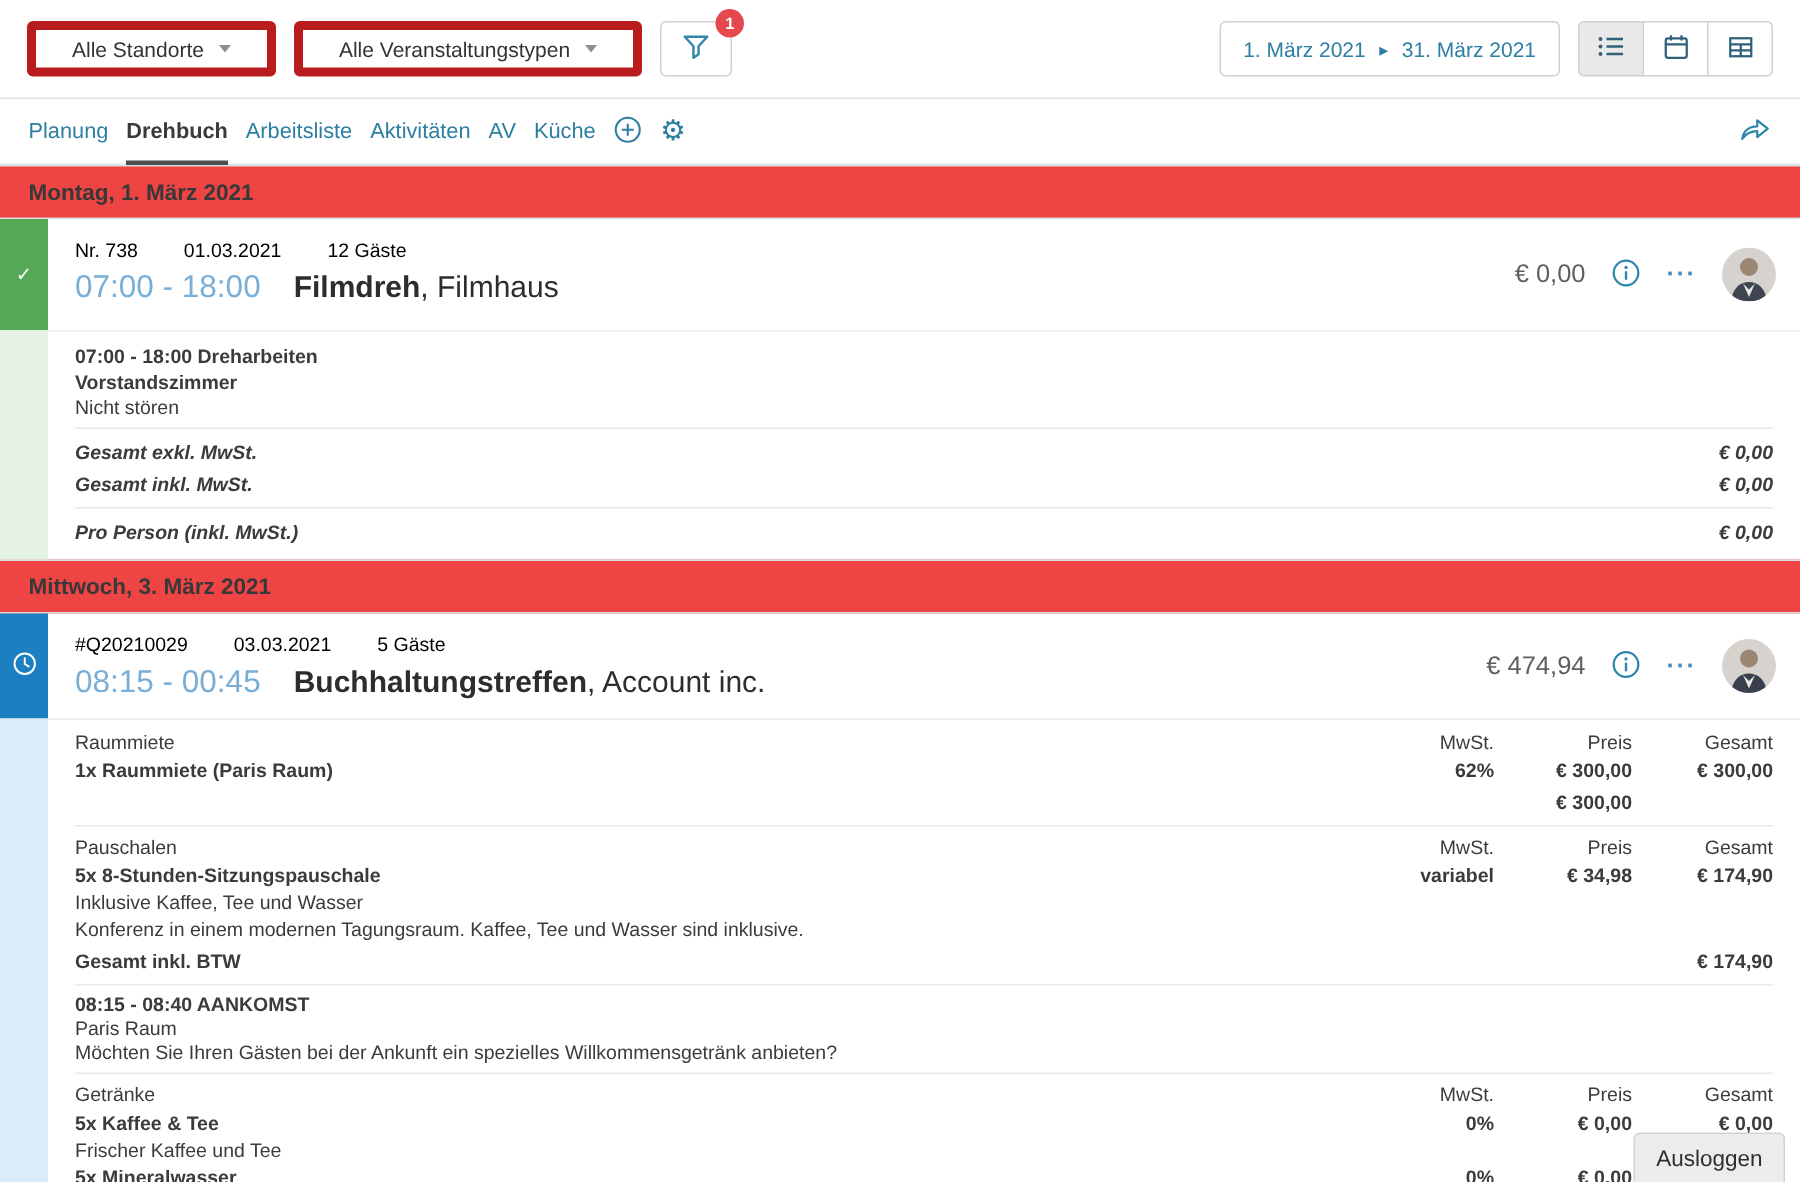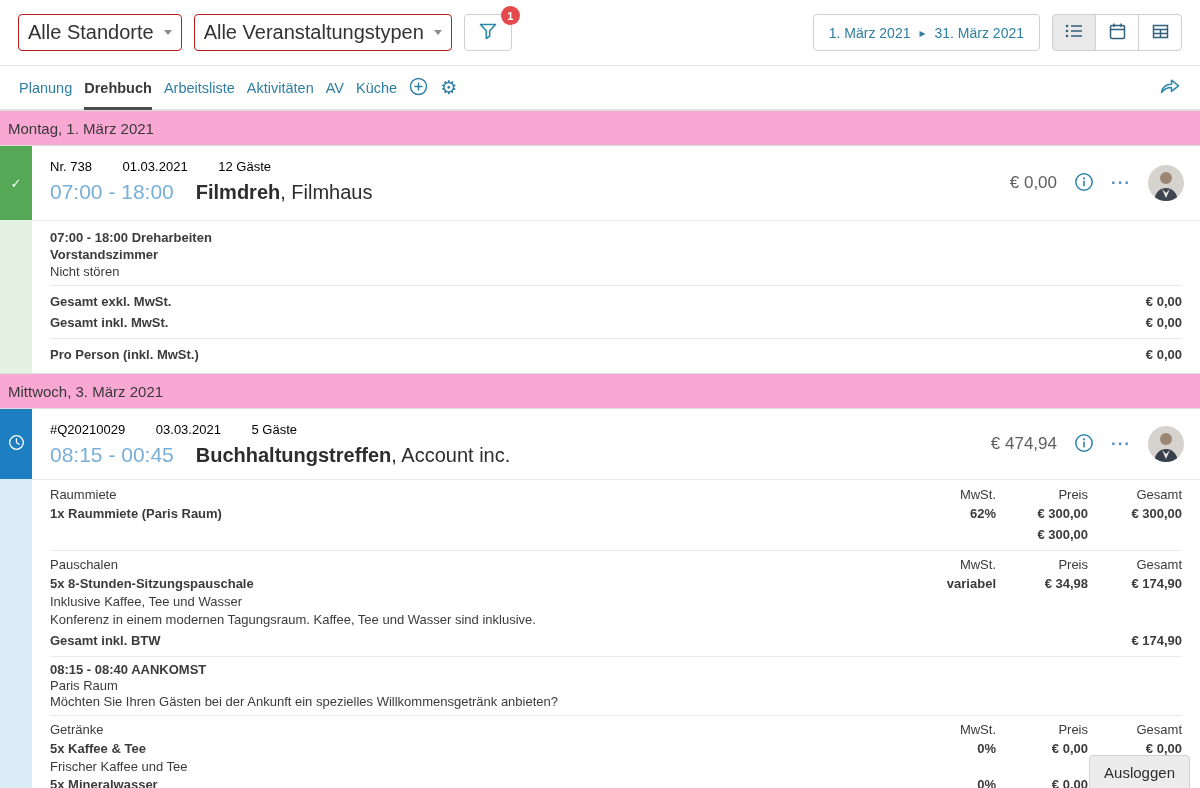--- a/index.html
+++ b/index.html
@@ -6,22 +6,22 @@
   html,body { background:#fff; }
   body {
     width:1200px; height:788px; overflow:hidden; position:relative;
     font-family:"Liberation Sans","DejaVu Sans",sans-serif;
     color:#383838; font-size:13px;
   }
   
   .topbar { height:66px; display:flex; align-items:center; justify-content:space-between;
             padding:0 18px; border-bottom:1px solid #e3e3e3; background:#fff; }
   .topbar-left, .topbar-right { display:flex; align-items:center; gap:12px; }
-  .dropdown { display:flex; align-items:center; gap:10px; height:37px; padding:0 9px;
-              border:1px solid #b91c1c; border-radius:4px; font-size:20px; color:#333;
+  .dropdown { display:flex; align-items:center; gap:10px; height:37px; padding:0 24px;
+              border:6px solid #b91c1c; border-radius:4px; font-size:14px; color:#333;
               background:#fff; cursor:pointer; }
   .caret { width:0; height:0; border-left:4px solid transparent; border-right:4px solid transparent;
            border-top:5px solid #8d8d8d; }
   .filter-btn { position:relative; width:48px; height:37px; border:1px solid #cfcfcf; border-radius:4px;
                 background:#fff; display:flex; align-items:center; justify-content:center; cursor:pointer; }
   .badge { position:absolute; top:-9px; right:-9px; width:19px; height:19px; border-radius:50%;
            background:#e5484d; color:#fff; font-size:11px; display:flex; align-items:center;
            justify-content:center; font-weight:700; }
   .date-btn { display:flex; align-items:center; gap:9px; height:37px; padding:0 15px;
               border:1px solid #cfcfcf; border-radius:4px; color:#2e7ea3; font-size:14px;
@@ -36,22 +36,22 @@
   
   .tabbar { height:44px; display:flex; align-items:center; gap:12px; padding:0 19px;
             border-bottom:1px solid #e3e3e3; }
   .tab { height:44px; display:flex; align-items:center; color:#2e7ea3; font-size:14.5px;
          border-bottom:3px solid transparent; padding-top:3px; cursor:pointer; }
   .tab.active { color:#3a3a3a; font-weight:700; border-bottom-color:#4d4d4d; }
   .tab-icon { display:flex; align-items:center; cursor:pointer; }
   .gear-glyph { font-size:19px; color:#2e7ea3; line-height:1; }
   .share-btn { margin-left:auto; cursor:pointer; display:flex; align-items:center; }
   
-  .section-header { height:36px; background:#f9a8d4; border-top:1px solid #ddd; border-bottom:1px solid #ddd;
-                    display:flex; align-items:center; padding:0 8px; font-size:15px; font-weight:400;
+  .section-header { height:36px; background:#ef4444; border-top:1px solid #ddd; border-bottom:1px solid #ddd;
+                    display:flex; align-items:center; padding:0 19px; font-size:15px; font-weight:700;
                     color:#383838; }
   
   .event { display:flex; }
   .event-bar { width:32px; flex:0 0 32px; display:flex; flex-direction:column; }
   .bar-top { display:flex; align-items:center; justify-content:center; color:#fff; }
   .bar-rest { flex:1; }
   .event.confirmed .bar-top { background:#55a855; height:74px; }
   .event.confirmed .bar-rest { background:#e4f2e4; }
   .event.option .bar-top { background:#1d7fc2; height:70px; }
   .event.option .bar-rest { background:#dcebf8; }
@@ -71,21 +71,21 @@
   .icon-btn { display:flex; align-items:center; cursor:pointer; }
   .ellipsis { color:#4a8fc7; font-size:17px; font-weight:700; letter-spacing:1px; cursor:pointer; }
   .avatar { width:36px; height:36px; border-radius:50%; overflow:hidden; cursor:pointer; flex:0 0 36px; }
   
   .details { border-top:1px solid #ededed; font-size:13px; color:#3b3b3b; }
   .event.confirmed .details { padding:8px 18px; }
   .event.option .details { padding:6px 18px 0 18px; }
   .d-line { line-height:17px; }
   .bold { font-weight:700; }
   .divider { border-top:1px solid #e9e9e9; margin:5px 0; }
-  .total-row { display:flex; justify-content:space-between; font-weight:700; line-height:21px; }
+  .total-row { display:flex; justify-content:space-between; font-weight:700; line-height:21px;font-style:italic; }
   .grid-row { display:grid; grid-template-columns:1fr 90px 92px 94px; align-items:baseline; }
   .col-num { text-align:right; }
   .group-header { line-height:18px; }
   .item-row { line-height:20px; }
   .sub-line { line-height:16px; }
   .note-line { line-height:20px; }
   .sum-row { line-height:21px; }
   .program-line { line-height:16px; }
   
   .logout-btn { position:absolute; right:10px; bottom:-6px; background:#ececec; border:1px solid #d2d2d2;

